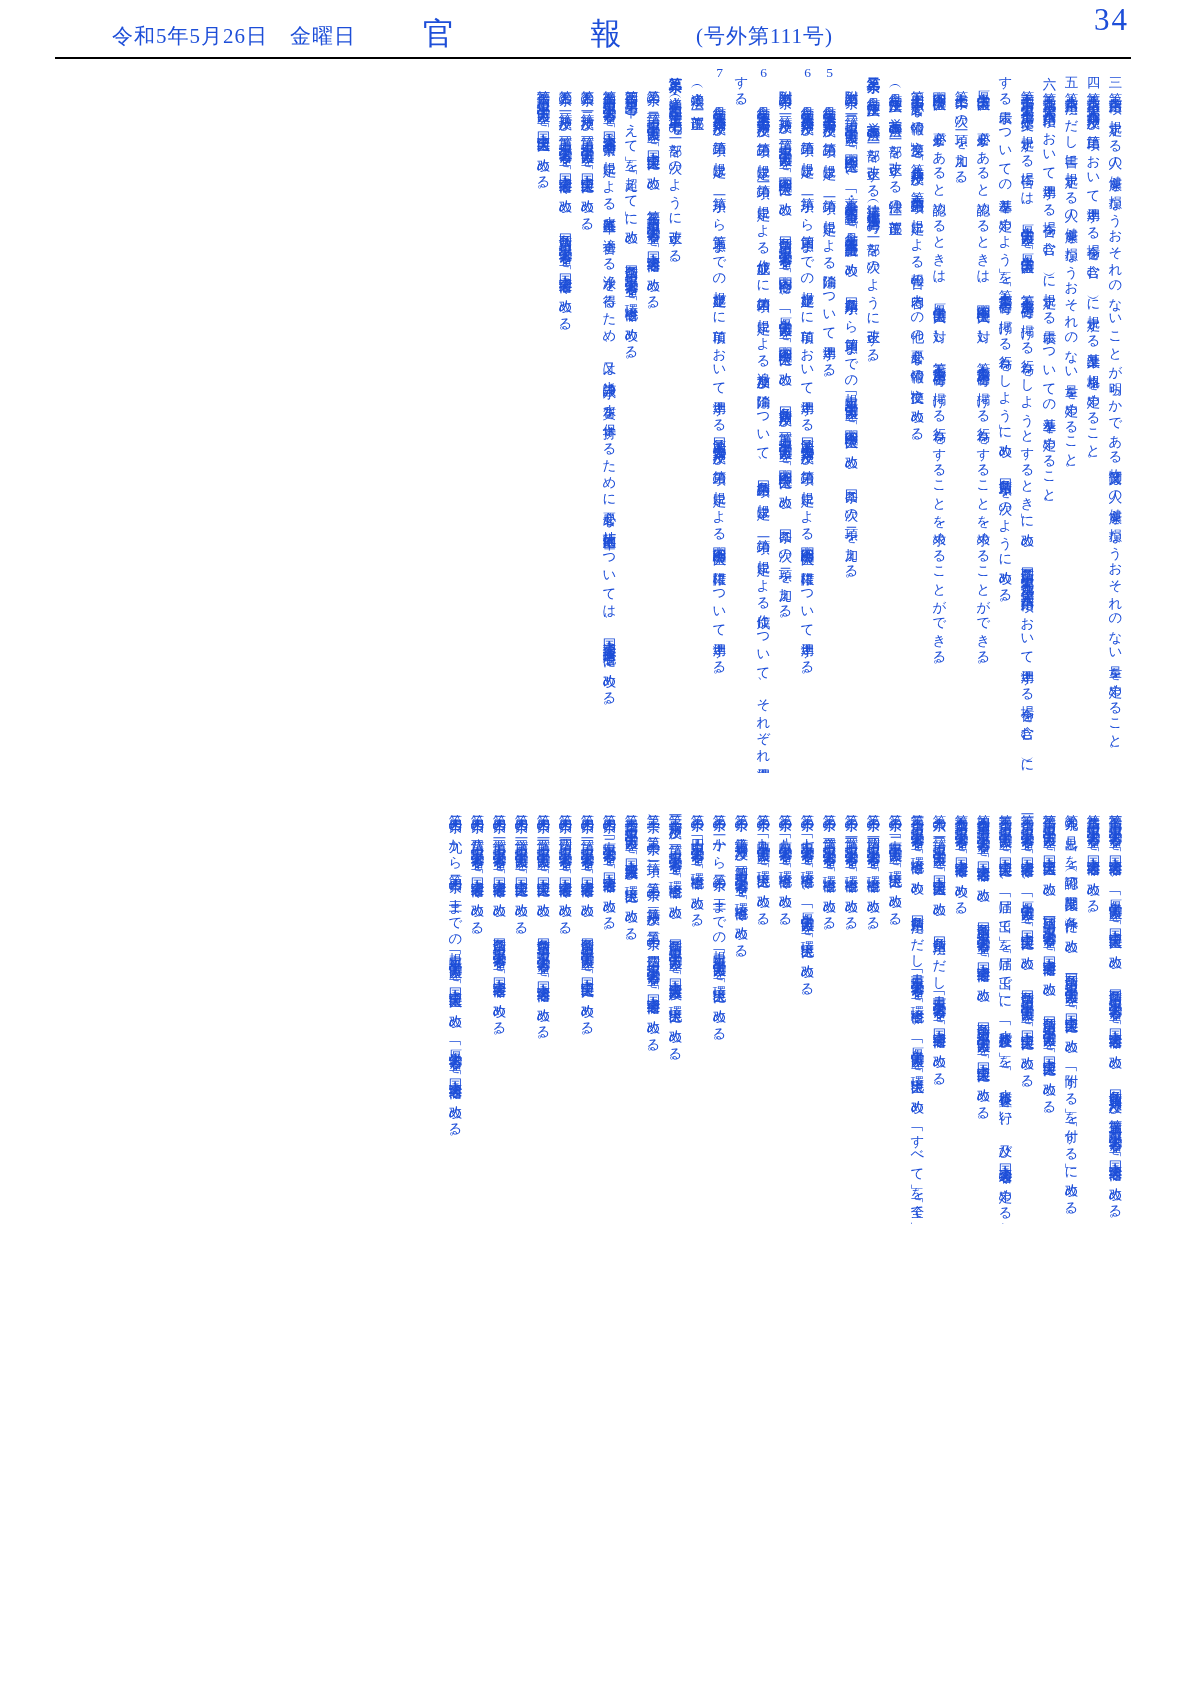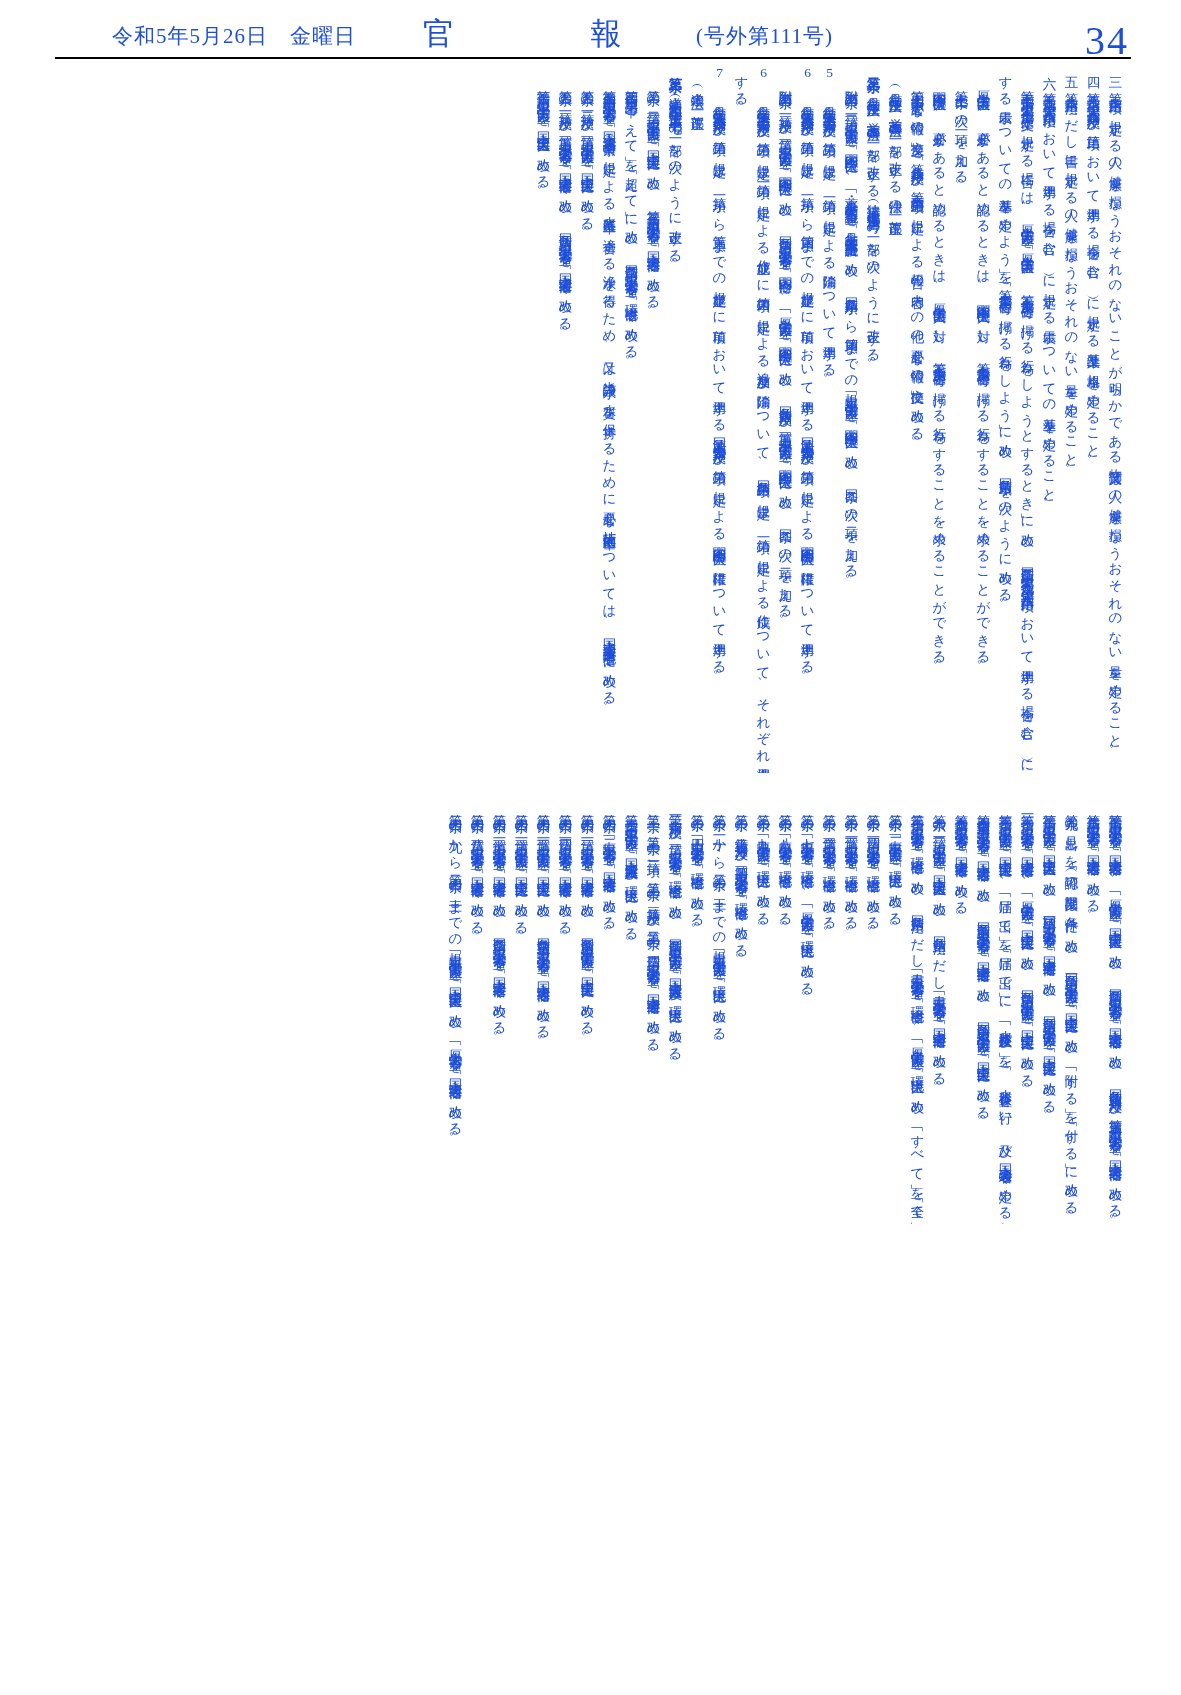--- a/index.html
+++ b/index.html
@@ -11,21 +11,21 @@
     color:#1d4ed8;
     font-family:"Liberation Serif","DejaVu Serif",serif;
     overflow:hidden;
   }
   
   .masthead { position:absolute; top:0; left:0; right:0; height:58px; }
   .h-date  { position:absolute; left:112px; top:22px; font-size:21px; letter-spacing:1px; white-space:pre; }
   .h-title { position:absolute; left:50%; transform:translateX(-50%); top:13px;
              font-size:31px; letter-spacing:4.4em; text-indent:0; white-space:nowrap; margin-right:-4.4em; }
   .h-issue { position:absolute; left:696px; top:22px; font-size:21px; letter-spacing:1px; }
-  .h-page  { position:absolute; right:52px; top:17px; font-size:40px; letter-spacing:2px; }
+  .h-page  { position:absolute; right:52px; top:2px; font-size:31px; letter-spacing:2px; }
   .rule { position:absolute; left:55px; right:50px; top:57px; border-top:2px solid #000; height:0; }
 
   
   .band {
     position:absolute;
     left:58px; width:1068px;
     writing-mode:vertical-rl;
     text-orientation:mixed;
     font-size:13.5px;
     line-height:22px;

